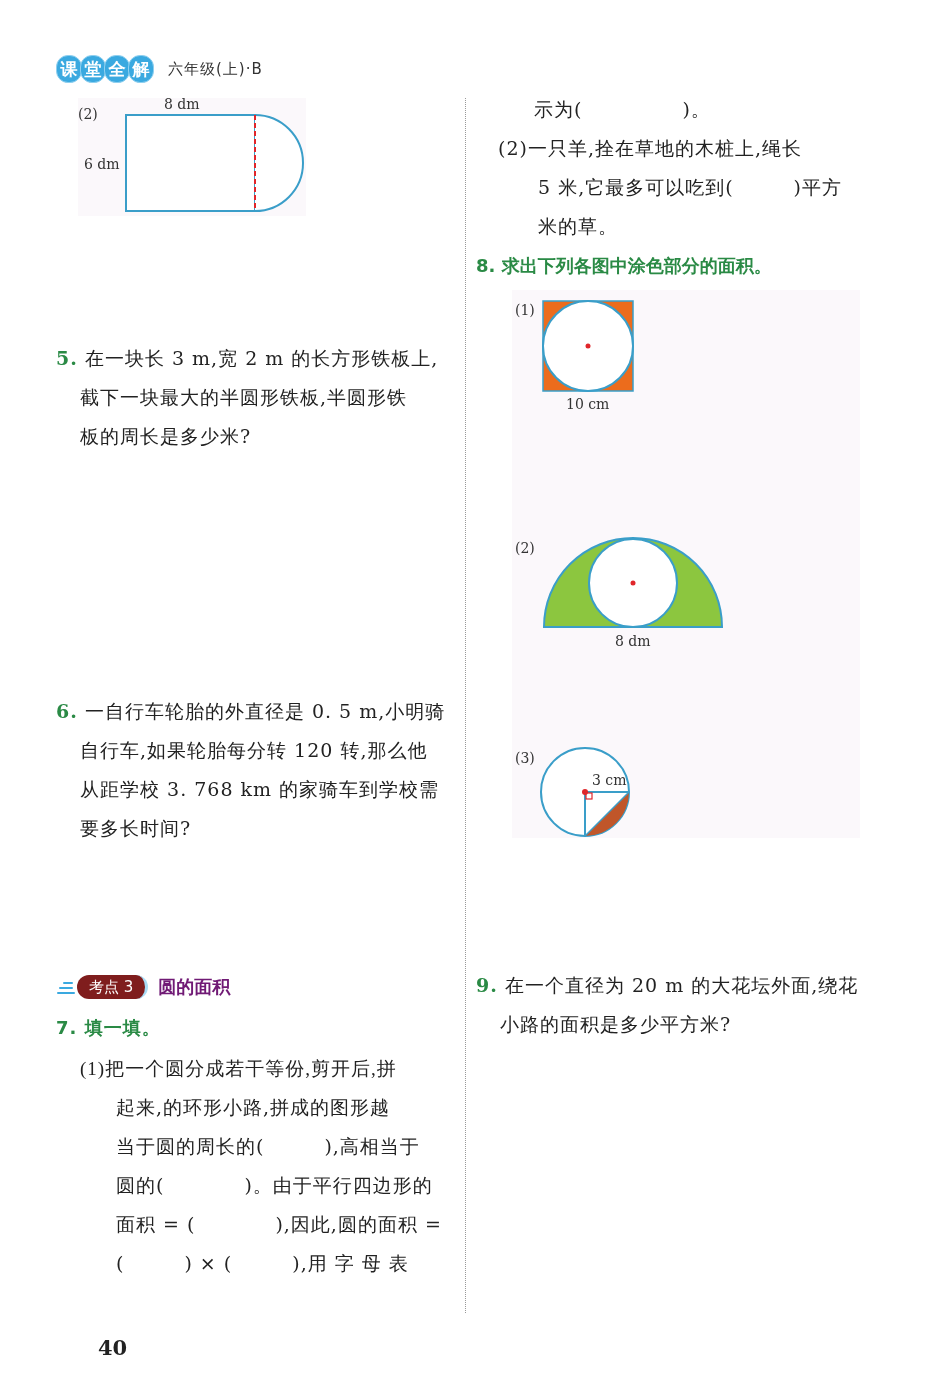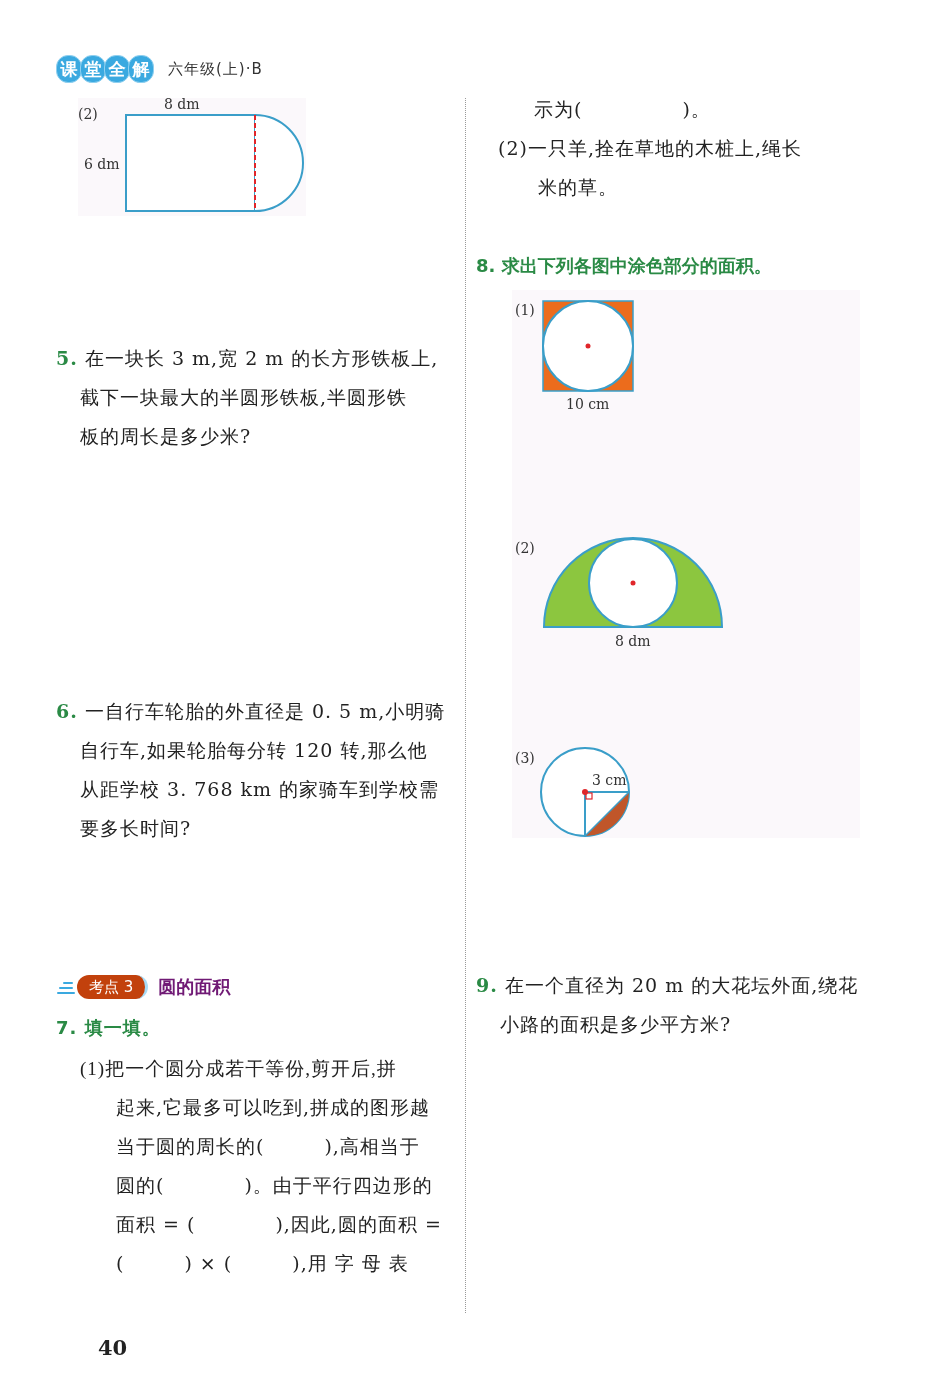--- a/index.html
+++ b/index.html
@@ -28,21 +28,21 @@
   }
   .text { font-size: 19px; line-height: 39px; letter-spacing: 1px; }
   .qnum { color: #2a8a45; font-weight: bold; }
   .green-title { color: #2a8a45; font-weight: bold; font-family: "DejaVu Sans", sans-serif; font-size: 18px; }
   .indent1 { padding-left: 24px; }
   .label-small { font-size: 14px; color: #333; }
   .badge-wrap { left: 57px; top: 975px; display: flex; align-items: center; }
   .badge-lines { width: 18px; height: 16px; position: relative; margin-right: 2px; }
   .badge-lines i { position: absolute; left: 0; height: 2px; background: #3aa9e0; border-radius: 1px; }
   .badge {
-    background: #c2410c; color: #fff; border-radius: 12px; padding: 0 12px;
+    background: #7f1d1d; color: #fff; border-radius: 12px; padding: 0 12px;
     height: 24px; line-height: 24px; font-family: "DejaVu Sans", sans-serif; font-size: 15px;
     border-right: 3px solid #a9dcf5;
   }
   .badge-title { margin-left: 10px; color: #701a75; font-family: "DejaVu Sans", sans-serif; font-size: 18px; font-weight: bold; }
   .page-number { left: 98px; top: 1335px; font-size: 21px; font-weight: bold; }
   .figbg { background: #fbf8fb; }
 </style>
 </head>
 <body>
 
@@ -88,30 +88,31 @@
     <i style="top:8px;width:14px;left:2px;"></i>
     <i style="top:13px;width:18px;"></i>
   </div>
   <div class="badge">考点 3</div>
   <div class="badge-title">圆的面积</div>
 </div>
 
 <div class="abs text" style="left:56px;top:1008px;width:410px;">
   <div class="green-title"><span>7.</span> <span>填一填。</span></div>
   <div class="indent1" style="margin-top:2px;font-family:Liberation Serif, serif;"><span>(1)</span><span>把一个圆分成若干等份,剪开后,拼</span></div>
-  <div style="padding-left:60px;">起来,它最多可以吃到,拼成的图形越</div>
+  <div style="padding-left:60px;">起来,的环形小路,拼成的图形越</div>
   <div style="padding-left:60px;">当于圆的周长的(　　　),高相当于</div>
   <div style="padding-left:60px;">圆的(　　　　)。由于平行四边形的</div>
   <div style="padding-left:60px;">面积 = (　　　　),因此,圆的面积 =</div>
   <div style="padding-left:60px;">(　　　) × (　　　),用 字 母 表</div>
 </div>
 
 <div class="abs text" style="left:498px;top:90px;width:390px;">
   <div style="padding-left:36px;">示为(　　　　　)。</div>
   <div><span>(2)</span><span>一只羊,拴在草地的木桩上,绳长</span></div>
+  <div style="padding-left:40px;">5 米,它最多可以吃到(　　　)平方</div>
   <div style="padding-left:40px;">米的草。</div>
 </div>
 
 <div class="abs green-title" style="left:476px;top:254px;">
   <span>8.</span> <span>求出下列各图中涂色部分的面积。</span>
 </div>
 
 <div class="abs figbg" style="left:512px;top:290px;width:348px;height:548px;">
 
   <span class="abs label-small" style="left:3px;top:12px;">(1)</span>

